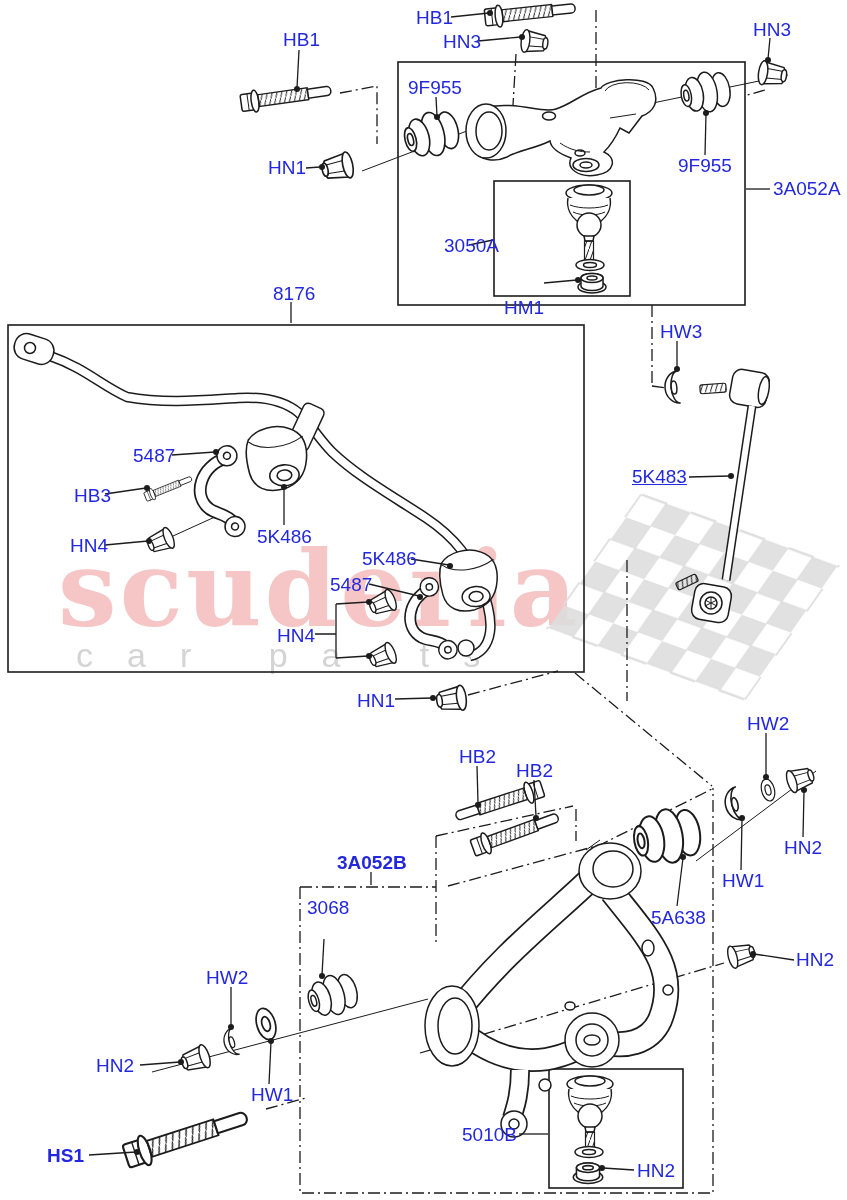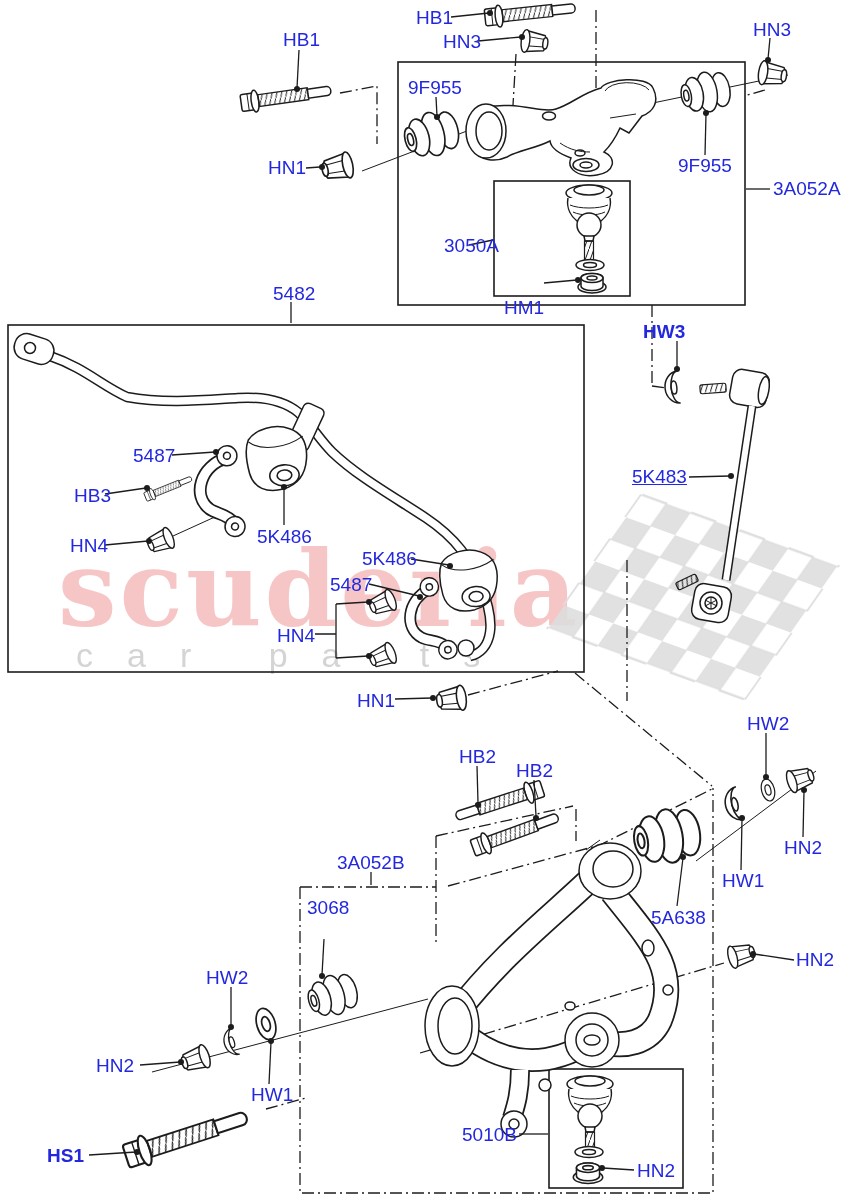--- a/index.html
+++ b/index.html
@@ -351,36 +351,36 @@
       <div class="part-label" style="left: 283px; top: 30px;">HB1</div>
       <div class="part-label" style="left: 416px; top: 8px;">HB1</div>
       <div class="part-label" style="left: 443px; top: 32px;">HN3</div>
       <div class="part-label" style="left: 753px; top: 20px;">HN3</div>
       <div class="part-label" style="left: 408px; top: 78px;">9F955</div>
       <div class="part-label" style="left: 678px; top: 156px;">9F955</div>
       <div class="part-label" style="left: 773px; top: 179px; text-align: center;">3A052A</div>
       <div class="part-label" style="left: 268px; top: 158px;">HN1</div>
       <div class="part-label" style="left: 416px; top: 236px; margin-left: 28px;">3050A</div>
       <div class="part-label" style="left: 504px; top: 274px; margin-top: 24px;">HM1</div>
-      <div class="part-label" style="left: 273px; top: 284px;">5482</div>
-      <div class="part-label" style="left: 643px; top: 322px; font-weight: bold;">HW3</div>
+      <div class="part-label" style="left: 273px; top: 284px;">8176</div>
+      <div class="part-label" style="left: 660px; top: 322px;">HW3</div>
       <div class="part-label" style="left: 632px; top: 467px; text-decoration: underline;">5K483</div>
       <div class="part-label" style="left: 133px; top: 446px;">5487</div>
       <div class="part-label" style="left: 74px; top: 486px;">HB3</div>
       <div class="part-label" style="left: 70px; top: 536px;">HN4</div>
       <div class="part-label" style="left: 257px; top: 527px;">5K486</div>
       <div class="part-label" style="left: 362px; top: 549px;">5K486</div>
       <div class="part-label" style="left: 330px; top: 575px;">5487</div>
       <div class="part-label" style="left: 277px; top: 626px;">HN4</div>
       <div class="part-label" style="left: 357px; top: 691px;">HN1</div>
       <div class="part-label" style="left: 747px; top: 714px;">HW2</div>
       <div class="part-label" style="left: 459px; top: 747px;">HB2</div>
       <div class="part-label" style="left: 516px; top: 761px;">HB2</div>
       <div class="part-label" style="left: 784px; top: 838px;">HN2</div>
-      <div class="part-label" style="left: 337px; top: 853px;">3A052B</div>
+      <div class="part-label" style="left: 337px; top: 853px; font-weight: bold;">3A052B</div>
       <div class="part-label" style="left: 722px; top: 871px;">HW1</div>
       <div class="part-label" style="left: 651px; top: 908px;">5A638</div>
       <div class="part-label" style="left: 307px; top: 898px; text-align: center;">3068</div>
       <div class="part-label" style="left: 796px; top: 950px;">HN2</div>
       <div class="part-label" style="left: 206px; top: 968px;">HW2</div>
       <div class="part-label" style="left: 96px; top: 1056px;">HN2</div>
       <div class="part-label" style="left: 251px; top: 1085px;">HW1</div>
       <div class="part-label" style="left: 462px; top: 1125px;">5010B</div>
       <div class="part-label" style="left: 47px; top: 1146px; font-weight: bold;">HS1</div>
       <div class="part-label" style="left: 637px; top: 1161px;">HN2</div>

